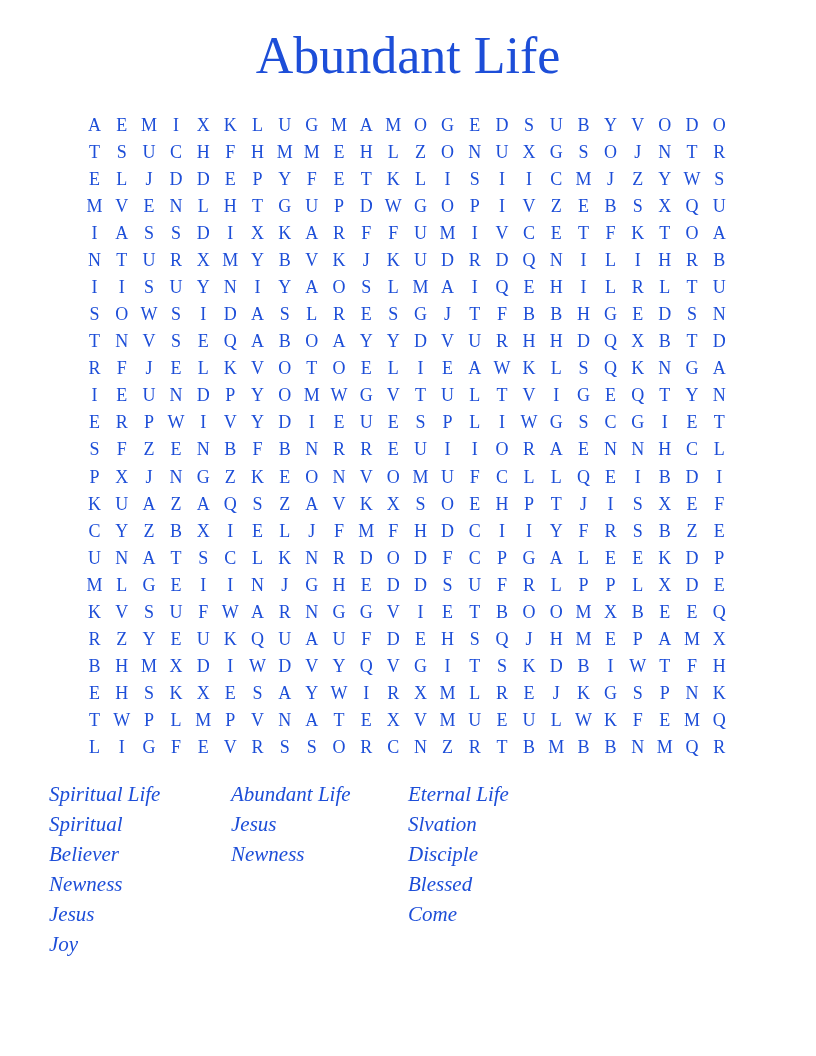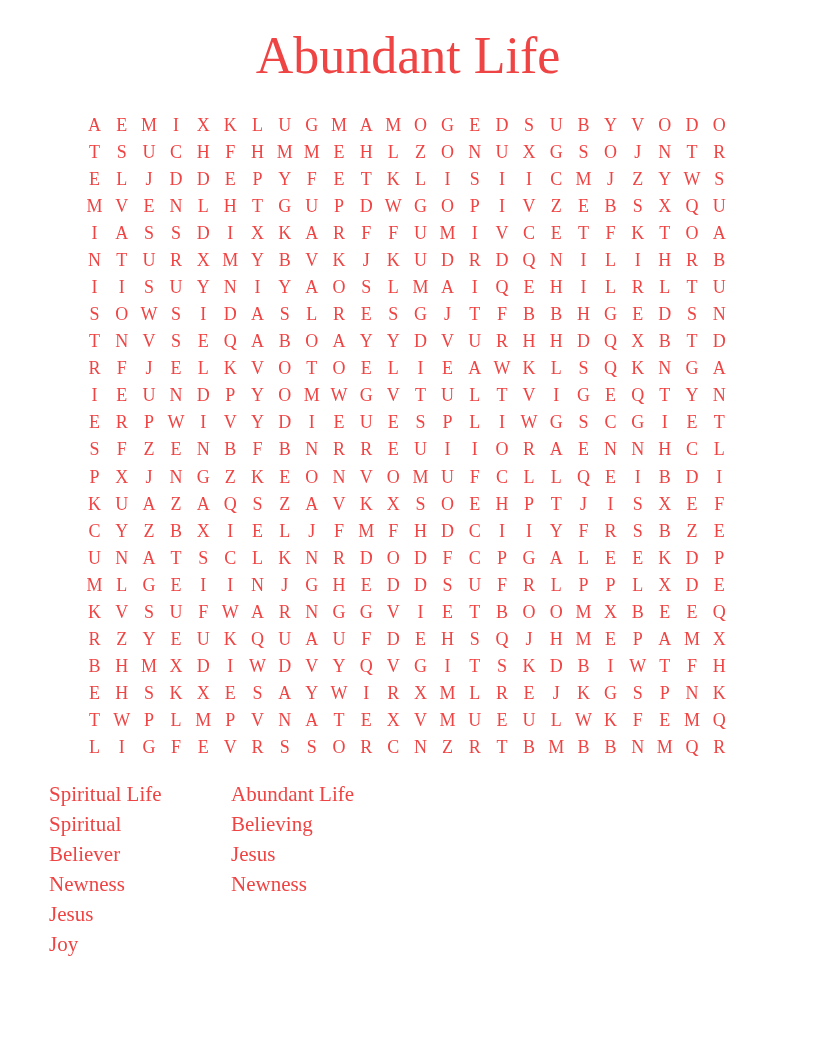--- a/index.html
+++ b/index.html
@@ -6,21 +6,21 @@
     margin: 0;
     padding: 0;
     background: #ffffff;
   }
   .page {
     position: relative;
     width: 816px;
     height: 1056px;
     margin: 0 auto;
     background: #ffffff;
-    color: #ef4444;
+    color: #1d4ed8;
     font-family: "Liberation Serif", serif;
     overflow: hidden;
   }
   .title {
     position: absolute;
     top: 30px;
     left: 0;
     width: 100%;
     text-align: center;
     font-size: 52px;
@@ -52,20 +52,21 @@
     height: 200px;
   }
   .word-col {
     position: absolute;
     top: 0;
   }
   .word-col .word {
     font-size: 21px;
     line-height: 30px;
     white-space: nowrap;
+    font-style: italic;
   }
 </style>
 </head>
 <body>
 
 <div class="page">
   <h1 class="title">Abundant Life</h1>
   <div class="letter-grid" id="letter-grid">
       <span class="cell">A</span>
       <span class="cell">E</span>
@@ -648,18 +649,24 @@
       <div class="word-col" style="left: 0px;">
         <div class="word">Spiritual Life</div>
         <div class="word">Spiritual</div>
         <div class="word">Believer</div>
         <div class="word">Newness</div>
         <div class="word">Jesus</div>
         <div class="word">Joy</div>
       </div>
       <div class="word-col" style="left: 182px;">
         <div class="word">Abundant Life</div>
-        <div class="word">Believing</div>
         <div class="word">Jesus</div>
         <div class="word">Newness</div>
+      </div>
+      <div class="word-col" style="left: 359px;">
+        <div class="word">Eternal Life</div>
+        <div class="word">Slvation</div>
+        <div class="word">Disciple</div>
+        <div class="word">Blessed</div>
+        <div class="word">Come</div>
       </div>
     </div>
 </div>
 
 </body></html>

